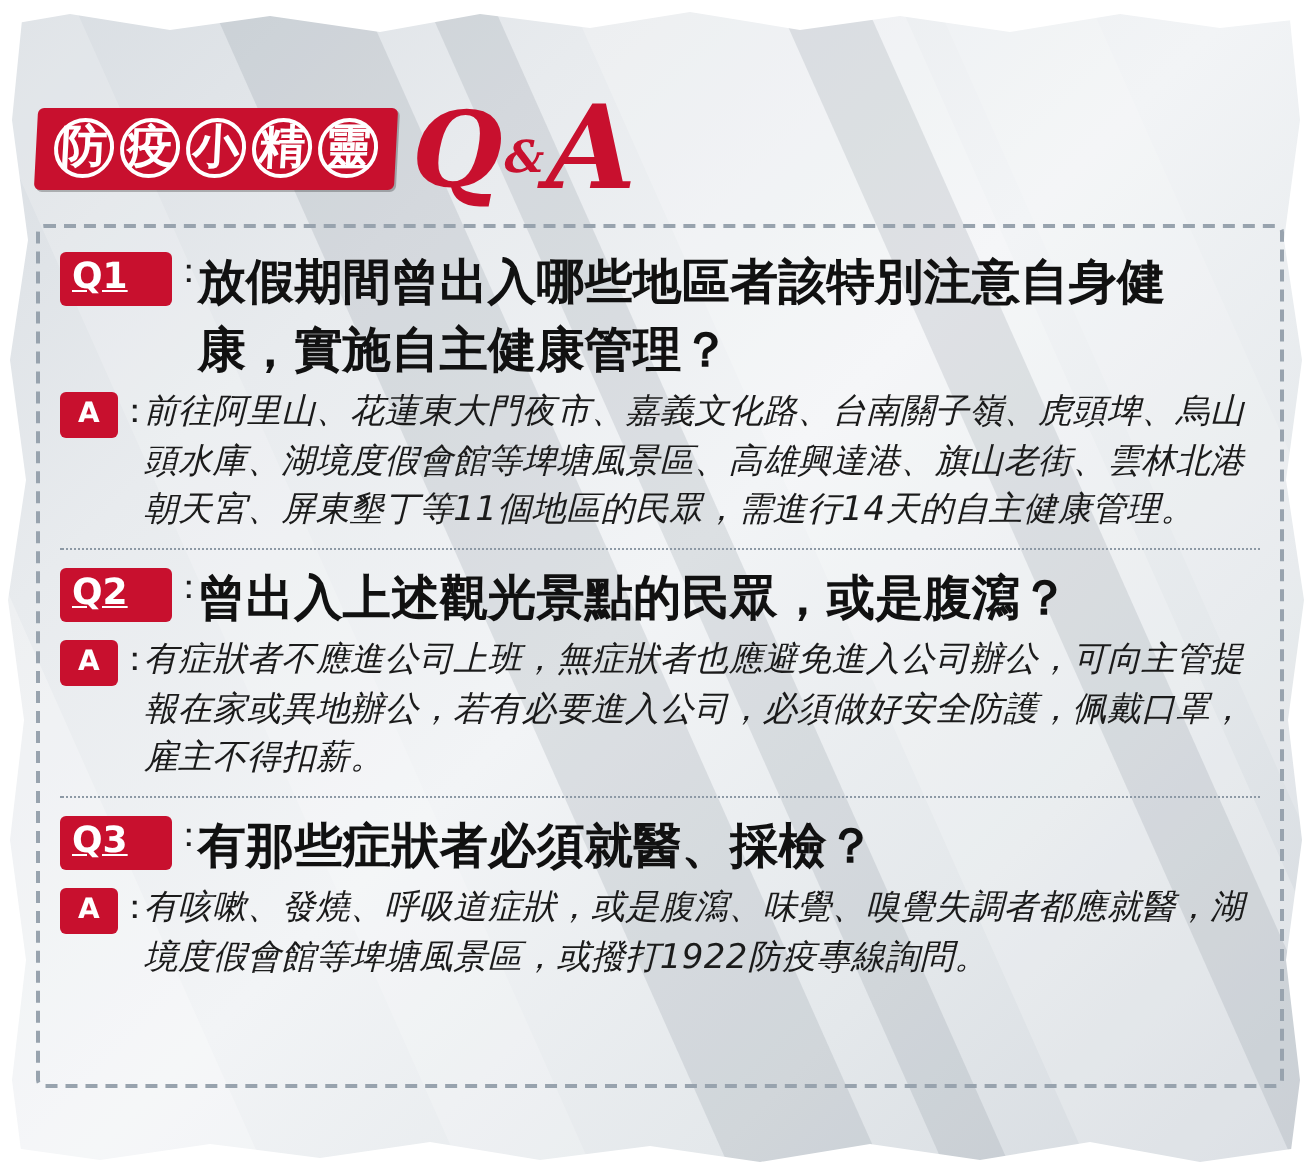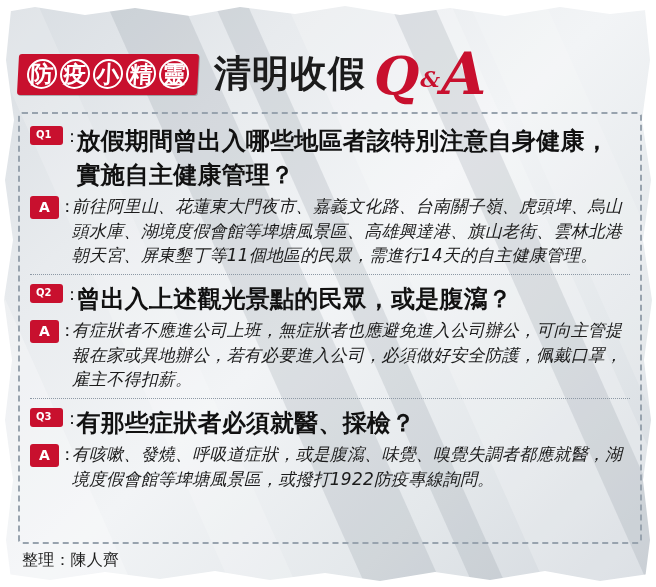--- a/index.html
+++ b/index.html
@@ -138,27 +138,28 @@
   .qa-block { margin-bottom: 6px; }
   .row {
     display: flex;
     align-items: flex-start;
     margin-bottom: 2px;
   }
   .tag-q {
     flex: 0 0 auto;
     background: #c8102e;
     color: #fff;
-    font-size: 10px;
+    font-size: 18px;
     font-weight: bold;
     line-height: 1;
-    padding: 4px 12px 5px 6px;
+    padding: 4px 22px 5px 6px;
     border-radius: 3px;
     margin-top: 2px;
     font-family: "DejaVu Sans", "Liberation Sans", sans-serif;
+    text-decoration: underline;
   }
   .tag-a {
     flex: 0 0 auto;
     background: #c8102e;
     color: #fff;
     font-size: 14px;
     font-weight: bold;
     line-height: 1;
     padding: 4px 9px 5px 9px;
     border-radius: 3px;
@@ -238,21 +239,20 @@
   <div class="dash-frame"></div>
 
   <div class="header">
     <div class="badge-title">
       <span class="badge-char">防</span>
       <span class="badge-char">疫</span>
       <span class="badge-char">小</span>
       <span class="badge-char">精</span>
       <span class="badge-char">靈</span>
     </div>
-    <div class="main-title">清明收假</div>
     <div class="qa-logo">
       <span class="qa-q">Q</span>
       <span class="qa-amp">&amp;</span>
       <span class="qa-a">A</span>
     </div>
   </div>
 
   <div class="qa-area">
 
     <div class="qa-block">
@@ -294,16 +294,15 @@
       <div class="row">
         <span class="tag-a">A</span>
         <span class="colon">：</span>
         <span class="a-text">有咳嗽、發燒、呼吸道症狀，或是腹瀉、味覺、嗅覺失調者都應就醫，湖境度假會館等埤塘風景區，或撥打1922防疫專線詢問。</span>
       </div>
     </div>
 
   </div>
 
   <div class="footer">
-    <div class="footer-editor">整理：陳人齊</div>
   </div>
 
 </div>
 
 </body></html>

